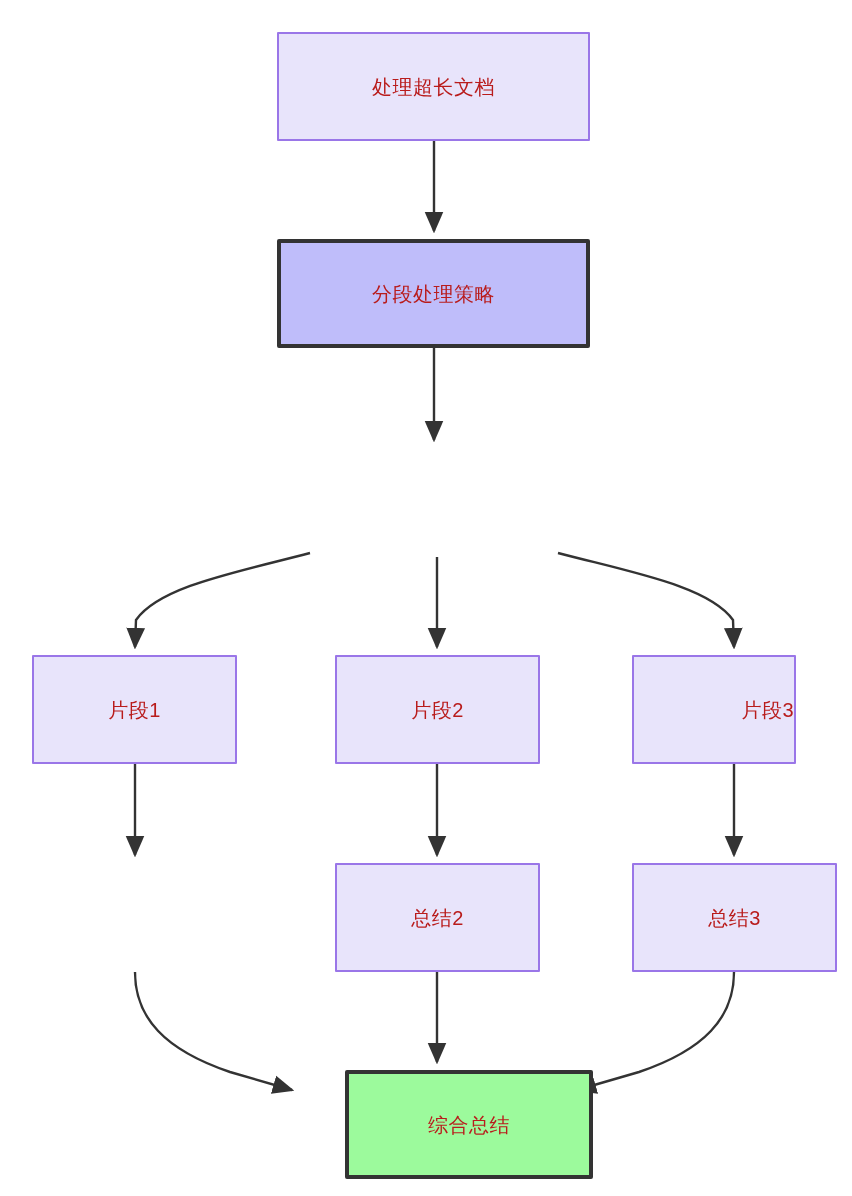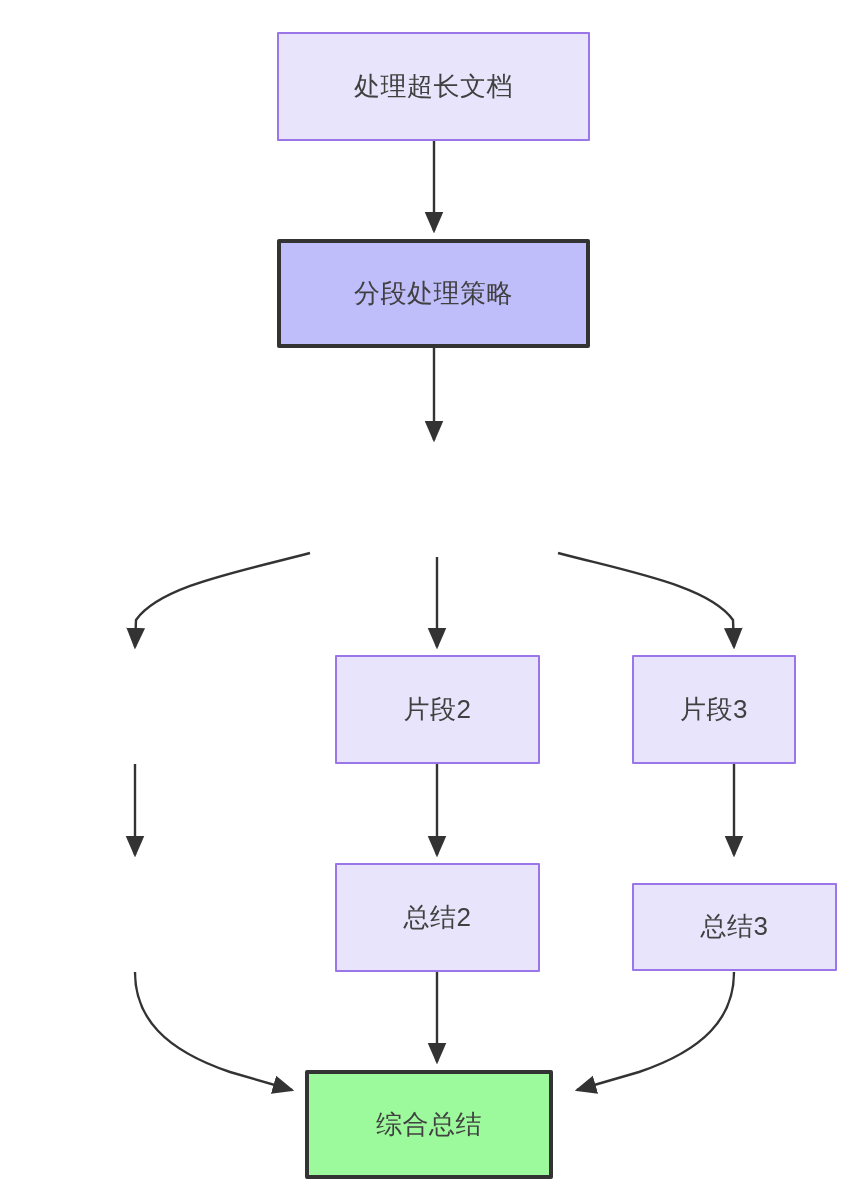--- a/index.html
+++ b/index.html
@@ -29,54 +29,55 @@
   .node {
     position: absolute;
     box-sizing: border-box;
     display: flex;
     align-items: center;
     justify-content: center;
     text-align: center;
     z-index: 2;
   }
   .node .node-label {
-    font-size: 26px;
+    font-size: 20px;
     line-height: 1.2;
-    color: #404040;
+    color: #b91c1c;
     letter-spacing: 0.5px;
     white-space: nowrap;
   }
   
   .node-default {
     background: #e8e4fb;
     border: 2px solid #9a76e8;
     border-radius: 1px;
   }
   
   .node-highlight {
     background: #bfbdfa;
     border: 4px solid #333333;
     border-radius: 2px;
   }
   
   .node-success {
     background: #9cfa9c;
     border: 4px solid #333333;
     border-radius: 2px;
+    margin-left: 40px;
   }
   
   #node-long-doc      { left: 277px; top: 32px;   width: 313px; height: 109px; }
   #node-strategy      { left: 277px; top: 239px;  width: 313px; height: 109px; }
   #node-source-doc    { left: 310px; top: 448px;  width: 248px; height: 109px; }
   #node-fragment-1    { left: 32px;  top: 655px;  width: 205px; height: 109px; }
   #node-fragment-2    { left: 335px; top: 655px;  width: 205px; height: 109px; }
-  #node-fragment-3    { left: 632px; top: 655px;  width: 164px; height: 109px; }
+  #node-fragment-3    { left: 632px; top: 655px;  width: 164px; height: 109px; justify-content: flex-end; }
   #node-summary-1     { left: 32px;  top: 863px;  width: 205px; height: 109px; }
   #node-summary-2     { left: 335px; top: 863px;  width: 205px; height: 109px; text-align: center; }
-  #node-summary-3     { left: 632px; top: 863px;  width: 205px; height: 88px; margin-top: 20px; }
+  #node-summary-3     { left: 632px; top: 863px;  width: 205px; height: 109px; }
   #node-final-summary { left: 305px; top: 1070px; width: 248px; height: 109px; }
 </style>
 </head>
 <body>
 
 <div id="diagram-root">
 
   <svg id="edge-layer" viewBox="0 0 852 1196" width="852" height="1196" xmlns="http://www.w3.org/2000/svg">
     <defs>
       <marker id="arrowhead" markerWidth="9" markerHeight="9" refX="8" refY="4.5" orient="auto" markerUnits="strokeWidth">
@@ -109,20 +110,23 @@
 
   <div class="node node-default" id="node-long-doc">
     <span class="node-label">处理超长文档</span>
   </div>
 
   <div class="node node-highlight" id="node-strategy">
     <span class="node-label">分段处理策略</span>
   </div>
 
 
+  <div class="node node-default" id="node-fragment-1">
+    <span class="node-label">片段1</span>
+  </div>
 
   <div class="node node-default" id="node-fragment-2">
     <span class="node-label">片段2</span>
   </div>
 
   <div class="node node-default" id="node-fragment-3">
     <span class="node-label">片段3</span>
   </div>
 
 

